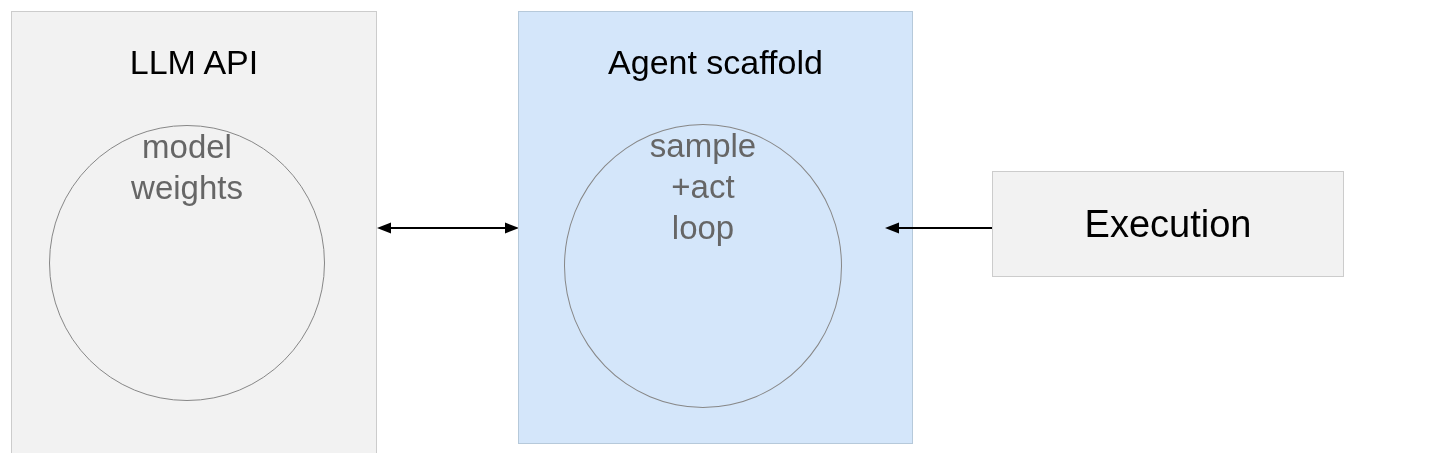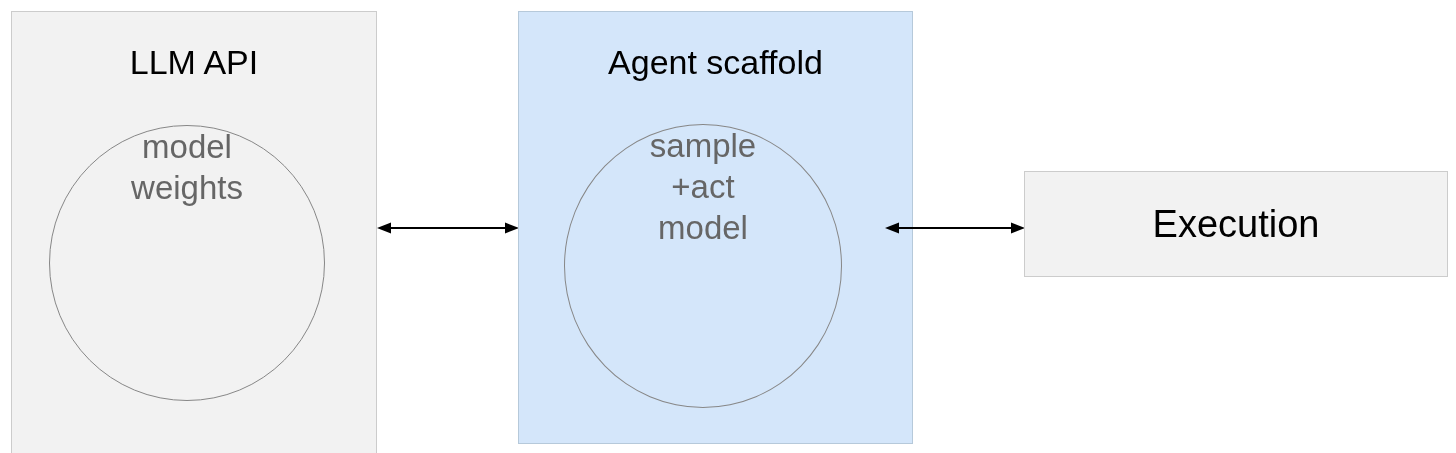--- a/index.html
+++ b/index.html
@@ -105,29 +105,29 @@
       <polygon points="0,13 14,7.5 14,18.5" fill="#000000"></polygon>
       <polygon points="142,13 128,7.5 128,18.5" fill="#000000"></polygon>
     </svg>
   </div>
 
   <div class="box blue" style="left:518px; top:11px; width:395px; height:433px;">
     <div class="box-title t-top">Agent scaffold</div>
     <div class="circle" style="left:45px; top:112px; width:278px; height:284px;">
       <div class="circle-text">sample
 +act
-model</div>
+loop</div>
     </div>
   </div>
 
   <div class="arrow" style="left:885px; width:140px;">
     <svg width="140" height="26" viewBox="0 0 140 26" aria-hidden="true">
       <line x1="11" y1="13" x2="129" y2="13" stroke="#000000" stroke-width="2.2"></line>
       <polygon points="0,13 14,7.5 14,18.5" fill="#000000"></polygon>
       <polygon points="140,13 126,7.5 126,18.5" fill="#000000"></polygon>
     </svg>
   </div>
 
-  <div class="box" style="left:1024px; top:171px; width:424px; height:106px;">
+  <div class="box" style="left:992px; top:171px; width:352px; height:106px;">
     <div class="box-label-center">Execution</div>
   </div>
 
 </div>
 
 </body></html>

